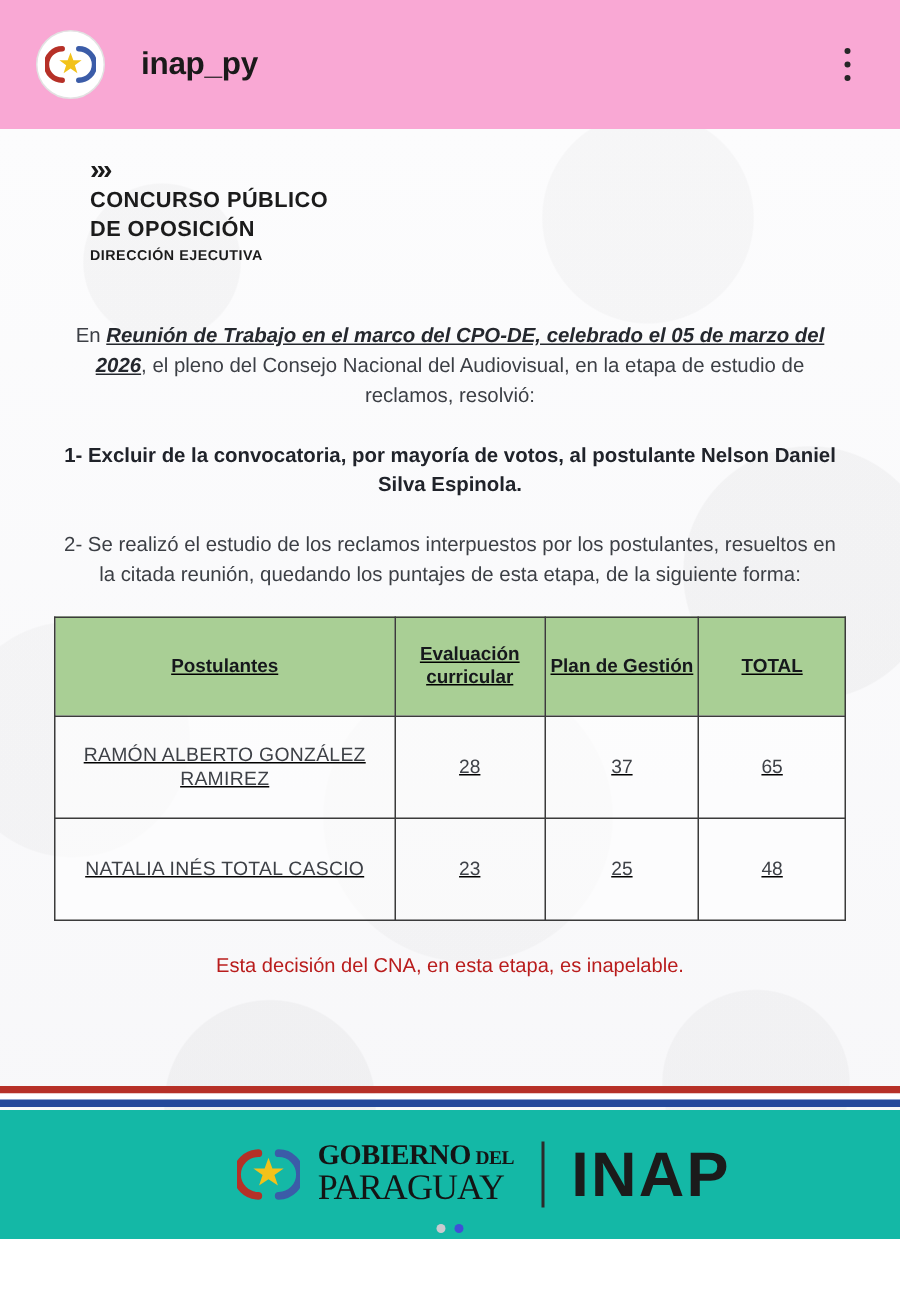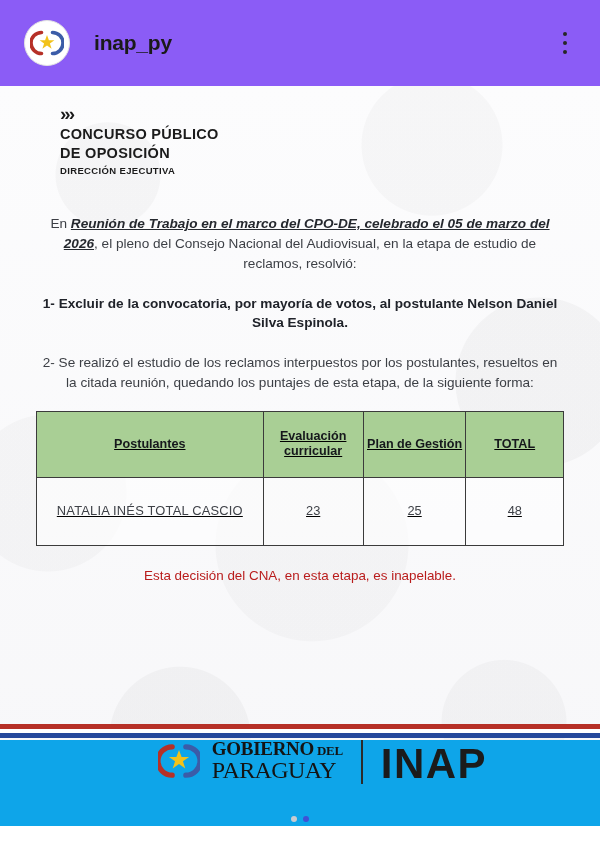--- a/index.html
+++ b/index.html
@@ -9,21 +9,21 @@
     background:#ffffff;
     overflow:hidden;
   }
 
   
   .post-header{
     height:86px;
     display:flex;
     align-items:center;
     padding:0 22px 0 24px;
-    background:#8b5cf6;
+    background:#f9a8d4;
     position:relative;
     z-index:5;
   }
   .avatar{
     width:46px;height:46px;border-radius:50%;
     border:1px solid #e2e2e2;
     background:#fff;
     display:flex;align-items:center;justify-content:center;
     flex:0 0 auto;
   }
@@ -152,22 +152,22 @@
   
   .stripes{
     position:absolute; left:0; right:0; bottom:86px; height:16px;
   }
   .stripes .s-red{ height:5px; background:#b63027; }
   .stripes .s-white{ height:4px; background:#ffffff; }
   .stripes .s-blue{ height:5px; background:#24489b; }
 
   .footer{
     position:absolute; left:0; right:0; bottom:0; height:86px;
-    background:#0ea5e9;
-    display:flex; align-items:flex-start; justify-content:center; gap:14px;padding-left:45px;
+    background:#14b8a6;
+    display:flex; align-items:center; justify-content:center; gap:14px;padding-left:45px;
   }
   .gov-block{ display:flex; align-items:center; gap:12px; }
   .gov-text{ line-height:.96; color:#141414; font-family:"Liberation Serif", serif; }
   .gov-l1{ font-size:19px; font-weight:700; letter-spacing:-.3px; }
   .gov-l1 .small{ font-size:13px; }
   .gov-l2{ font-size:24px; font-weight:400; letter-spacing:-.6px; }
   .divider-v{ width:2px; height:44px; background:#2b2b2b; margin:0 4px; }
   .inap{
     font-size:42px; font-weight:700; color:#1b1b1b;
     letter-spacing:1.5px; font-family:"Liberation Sans", sans-serif;
@@ -227,20 +227,26 @@
       <thead>
         <tr>
           <th>Postulantes</th>
           <th>Evaluación curricular</th>
           <th>Plan de Gestión</th>
           <th>TOTAL</th>
         </tr>
       </thead>
       <tbody>
         <tr>
+          <td class="name">RAMÓN ALBERTO GONZÁLEZ RAMIREZ</td>
+          <td>28</td>
+          <td>37</td>
+          <td>65</td>
+        </tr>
+        <tr>
           <td class="name">NATALIA INÉS TOTAL CASCIO</td>
           <td>23</td>
           <td>25</td>
           <td>48</td>
         </tr>
       </tbody>
     </table>
   </div>
 
   <p class="closing">Esta decisión del CNA, en esta etapa, es inapelable.</p>

